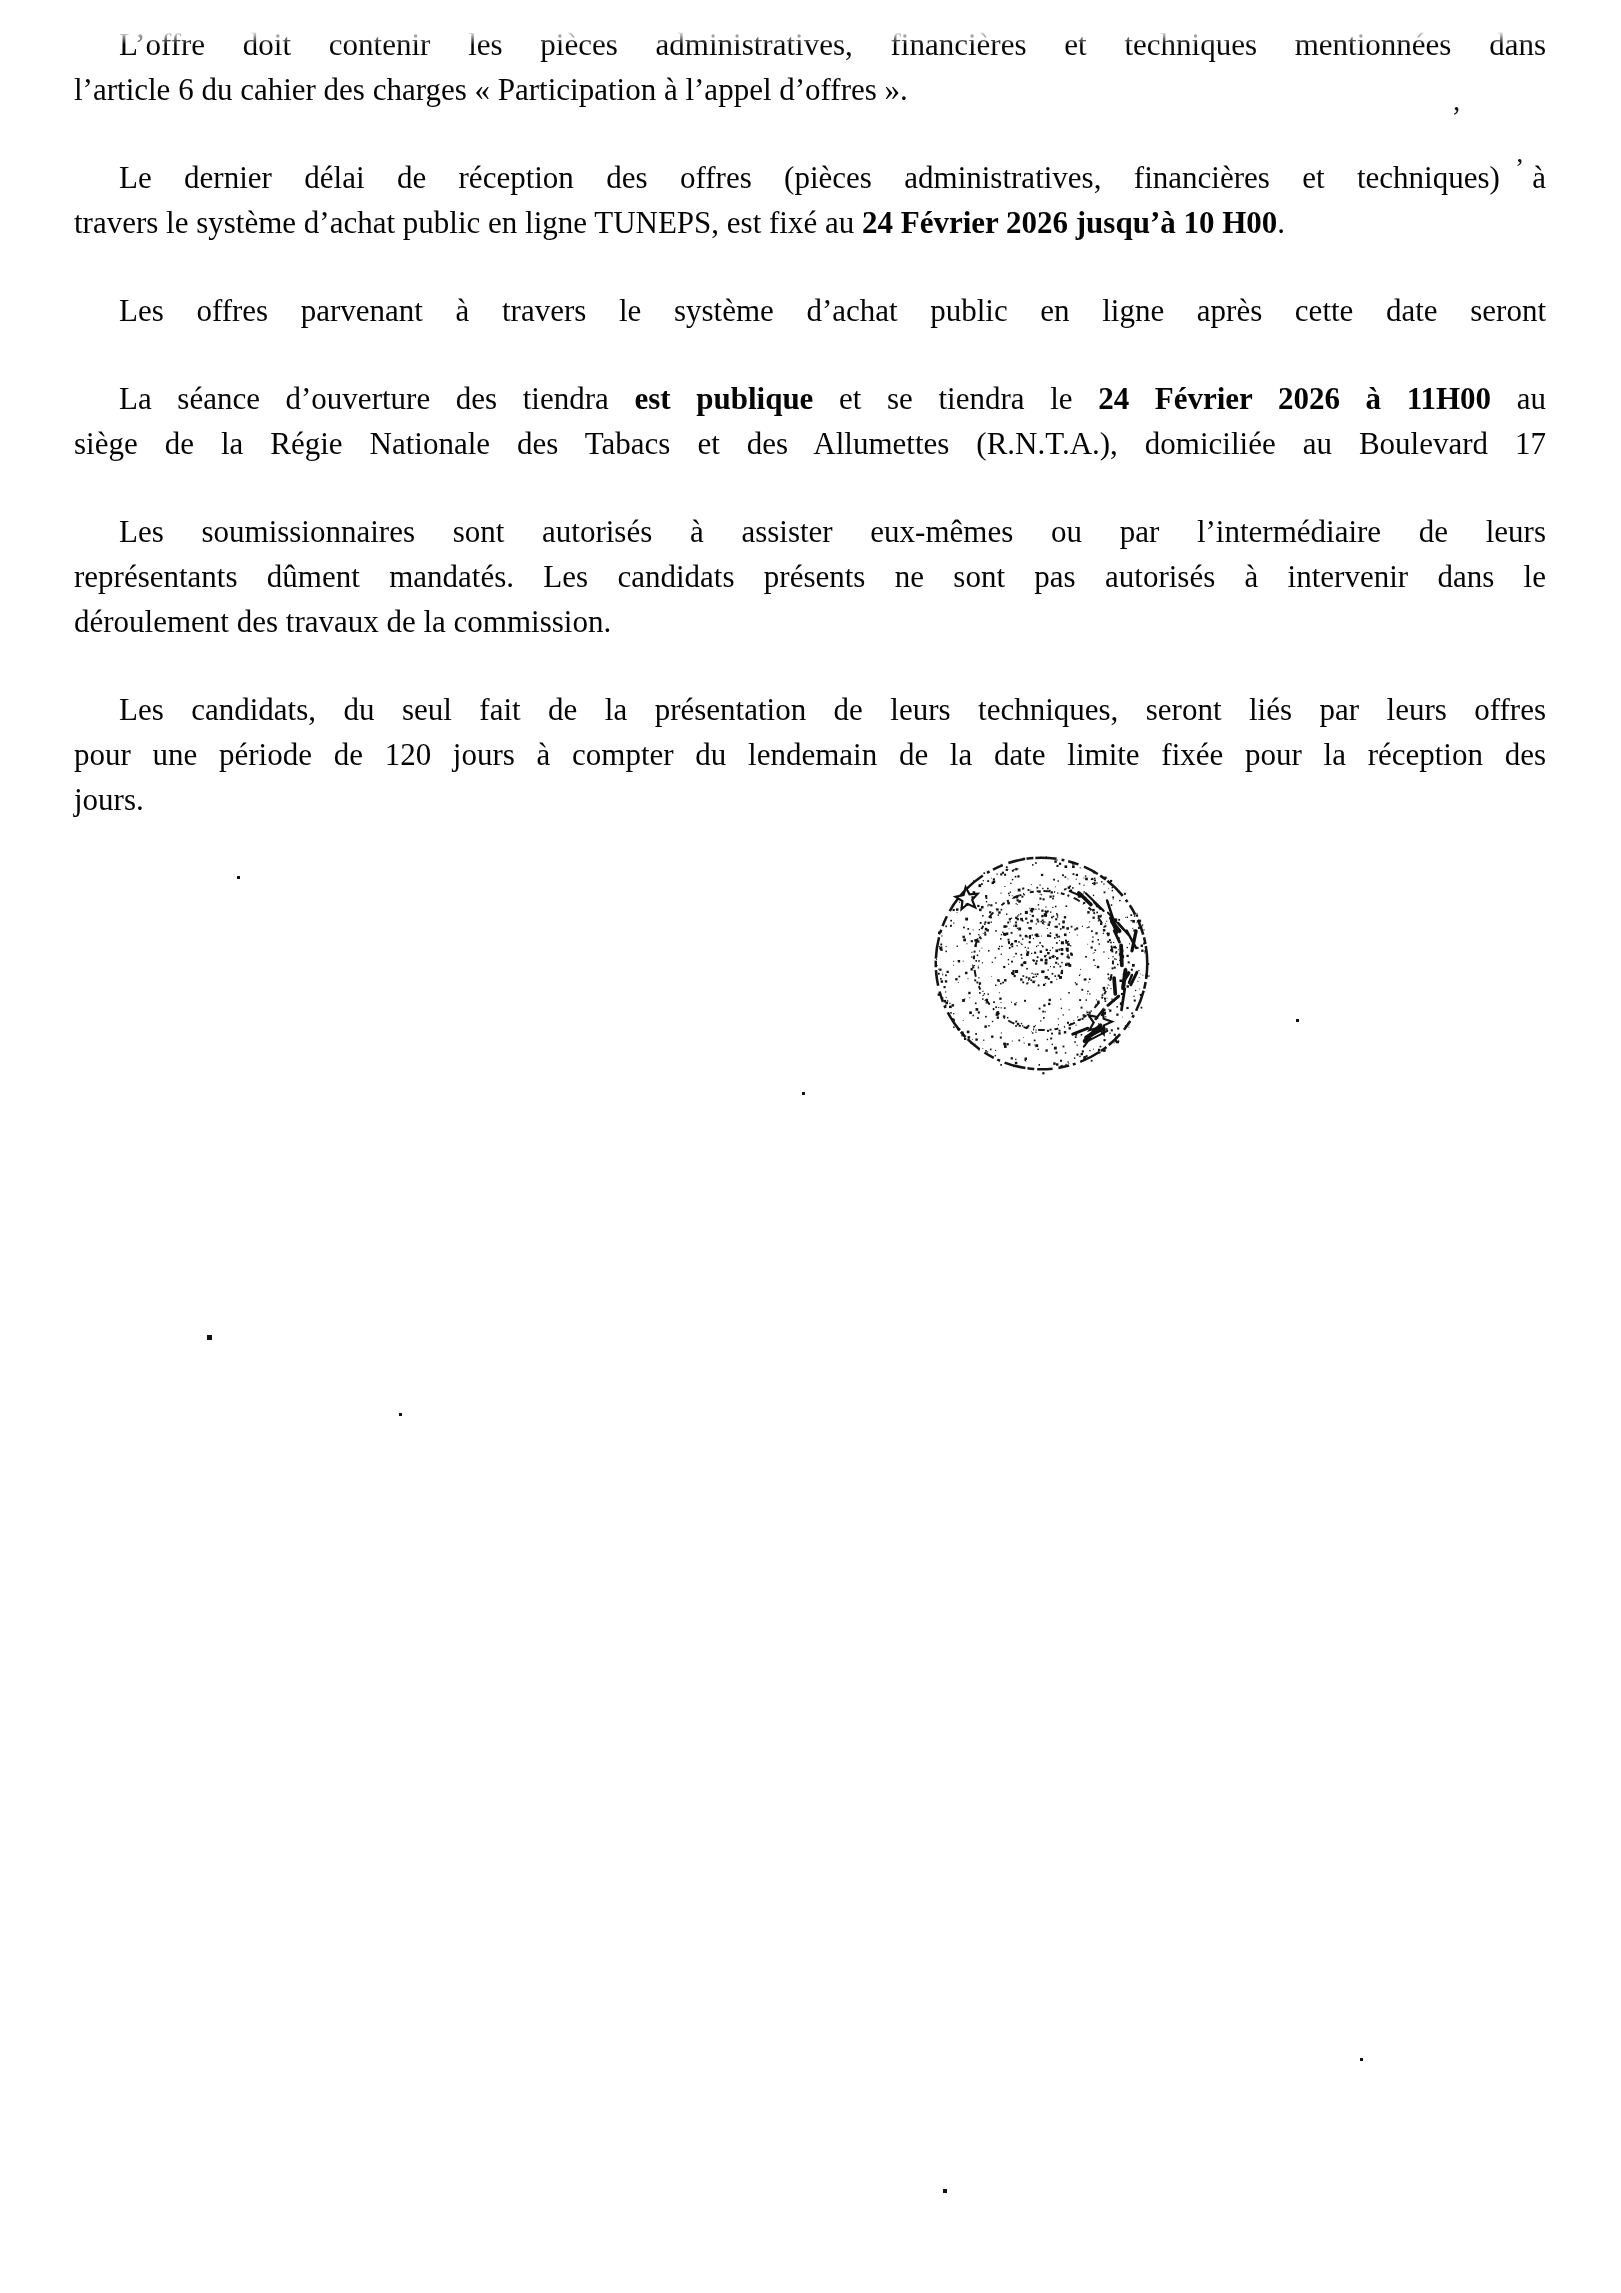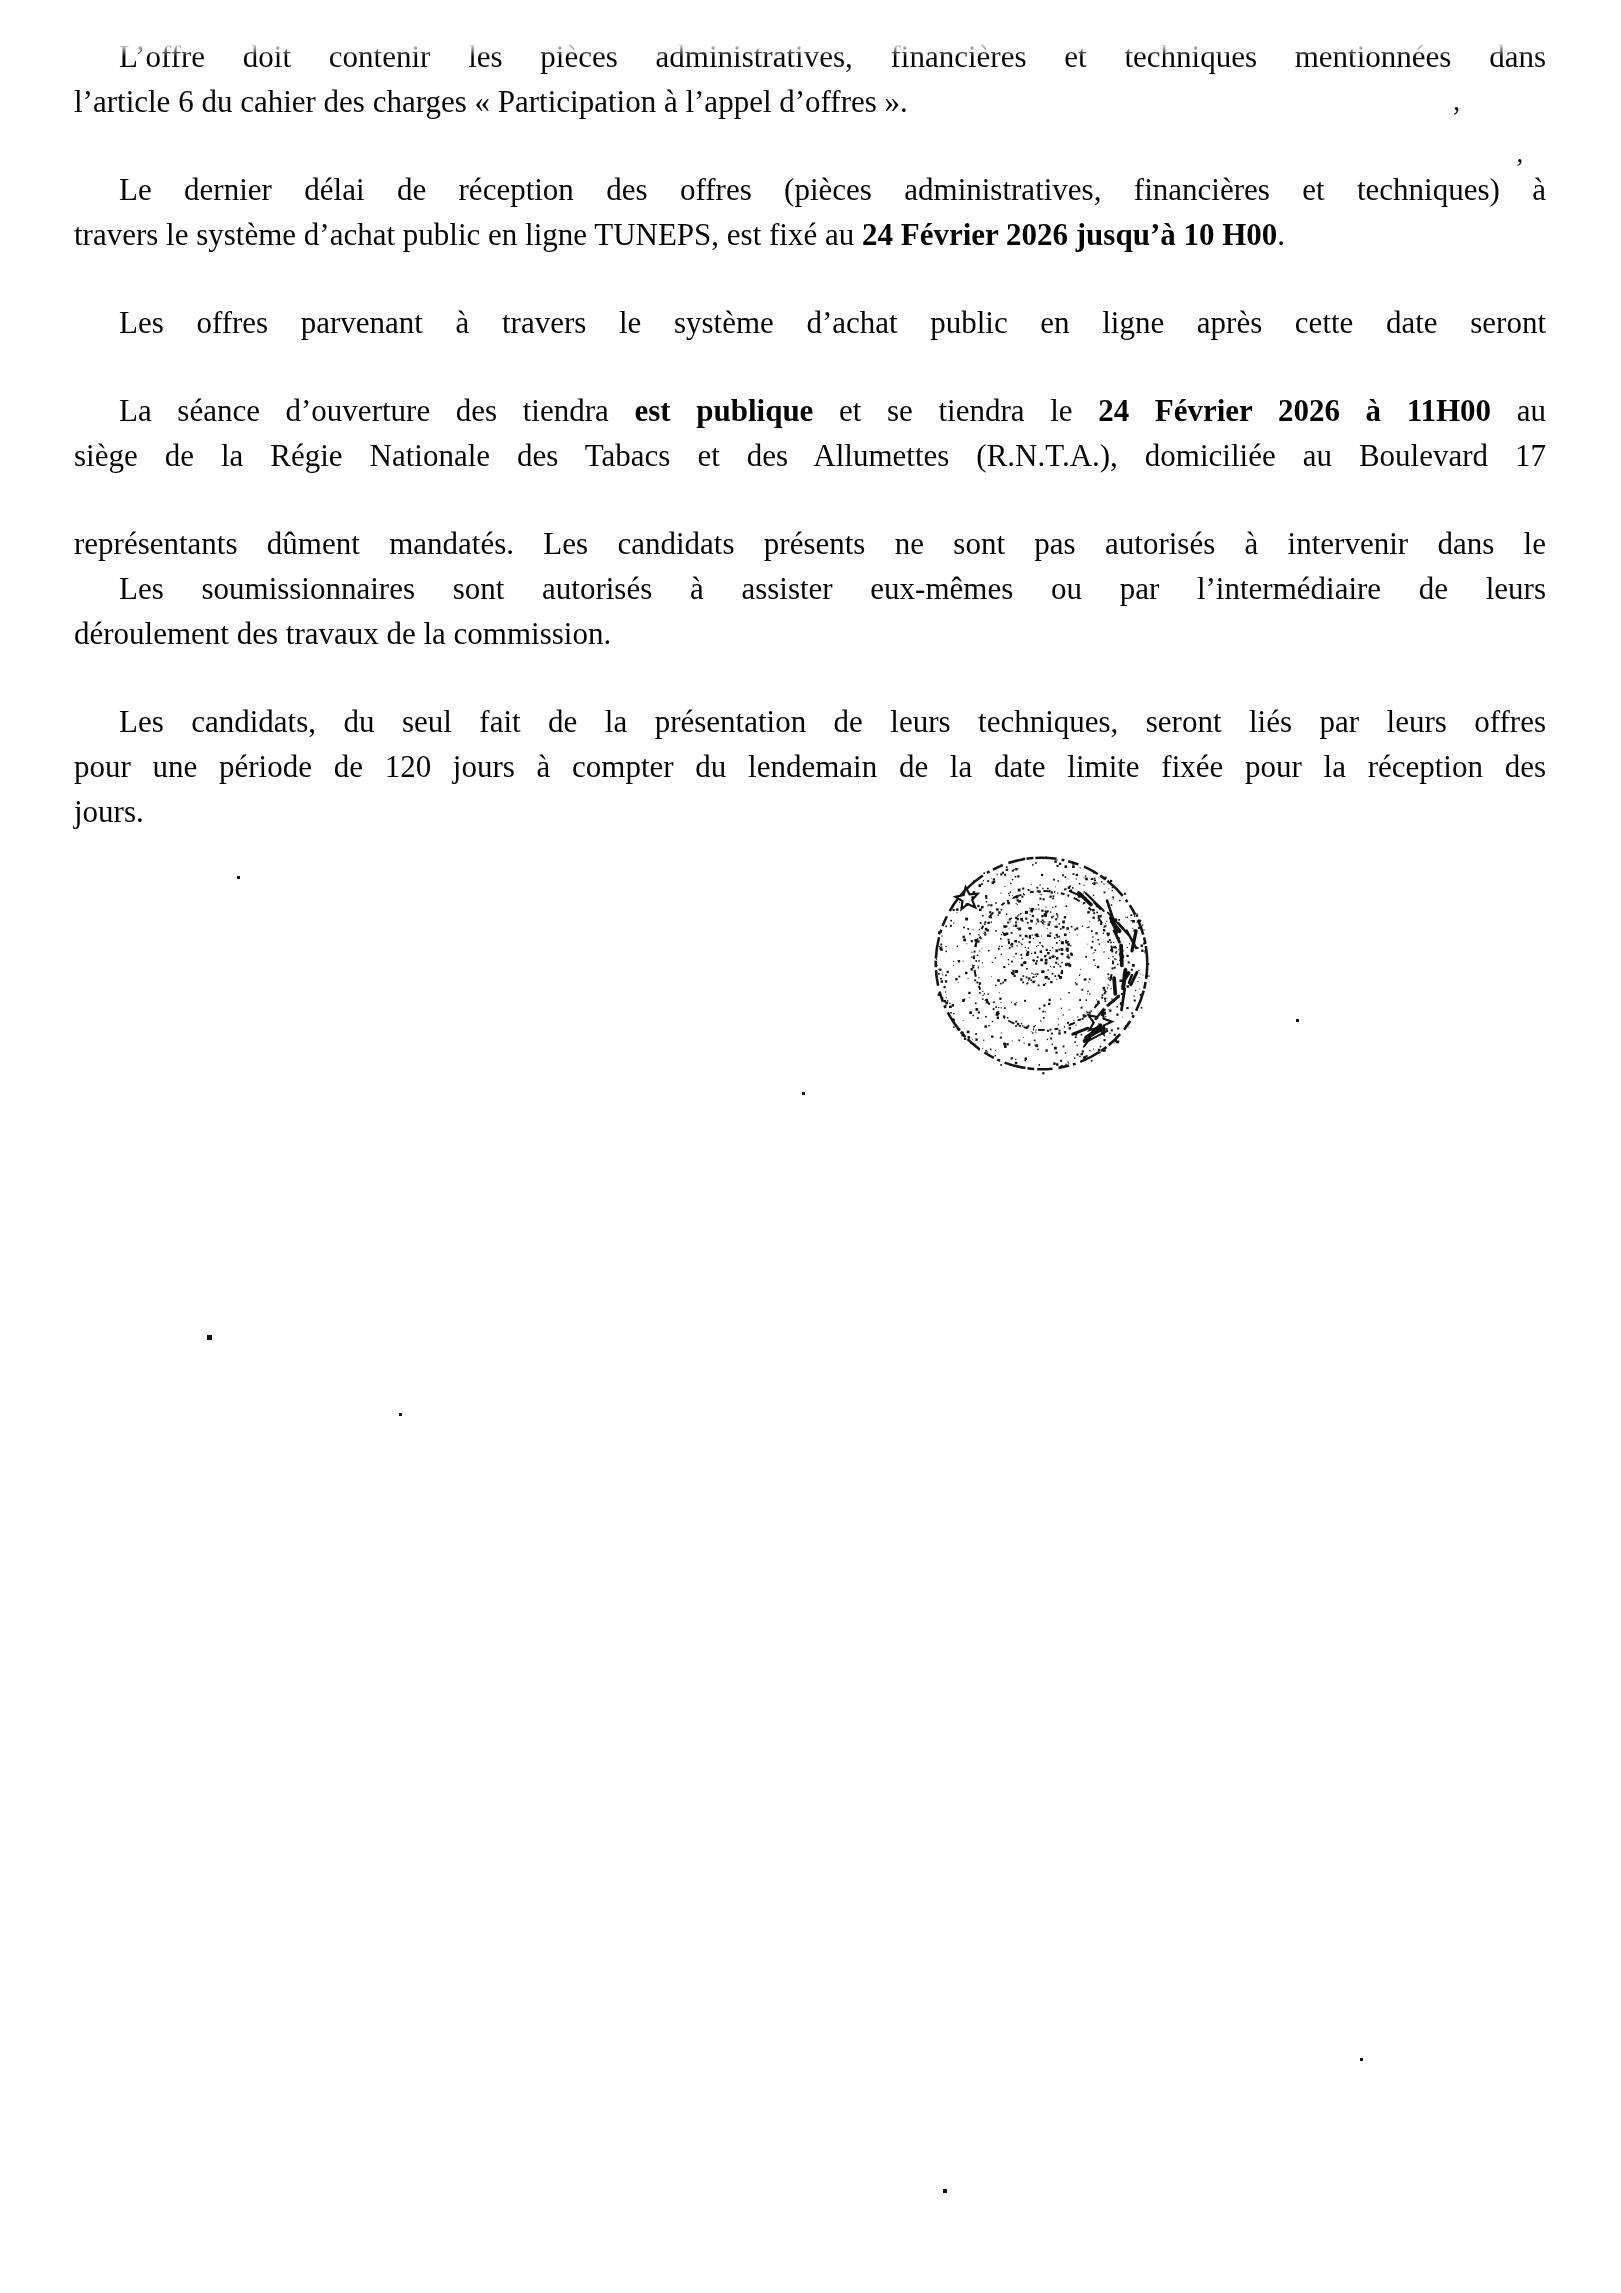--- a/index.html
+++ b/index.html
@@ -1,20 +1,20 @@
 <!DOCTYPE html>
 <html lang="fr"><head>
 <meta charset="utf-8">
 <style>
   html,body{margin:0;padding:0;}
   body{
     width:1621px;height:2294px;position:relative;background:#ffffff;overflow:hidden;
     font-family:"Liberation Serif","DejaVu Serif",serif;color:#000;
   }
-  .doc{position:absolute;left:74px;top:34px;width:1472px;z-index:2;}
+  .doc{position:absolute;left:74px;top:22px;width:1472px;z-index:2;}
   .para{margin:0 0 43px 0;}
   .line{
     font-size:31px;line-height:45px;color:#050505;
     text-align:justify;text-align-last:justify;
     -webkit-font-smoothing:antialiased;
   }
   .line.last{text-align-last:left;}
   .line.indent{padding-left:45px;}
   .b{font-weight:bold;margin-top:28px;}
   
@@ -46,22 +46,22 @@
   <div class="para">
     <div class="line indent"><span>Les offres parvenant à travers le système d’achat public en ligne après cette date seront</span></div>
   </div>
 
   <div class="para">
     <div class="line indent"><span>La séance d’ouverture des tiendra </span><span class="b">est publique</span><span> et se tiendra le </span><span class="b">24 Février 2026 à 11H00</span><span> au</span></div>
     <div class="line"><span>siège de la Régie Nationale des Tabacs et des Allumettes (R.N.T.A.), domiciliée au Boulevard 17</span></div>
   </div>
 
   <div class="para">
+    <div class="line indent"><span>Les soumissionnaires sont autorisés à assister eux-mêmes ou par l’intermédiaire de leurs</span></div>
     <div class="line"><span>représentants dûment mandatés. Les candidats présents ne sont pas autorisés à intervenir dans le</span></div>
-    <div class="line indent"><span>Les soumissionnaires sont autorisés à assister eux-mêmes ou par l’intermédiaire de leurs</span></div>
     <div class="line last"><span>déroulement des travaux de la commission.</span></div>
   </div>
 
   <div class="para">
     <div class="line indent"><span>Les candidats, du seul fait de la présentation de leurs techniques, seront liés par leurs offres</span></div>
     <div class="line"><span>pour une période de 120 jours à compter du lendemain de la date limite fixée pour la réception des</span></div>
     <div class="line last"><span>jours.</span></div>
   </div>
 
 </div>

